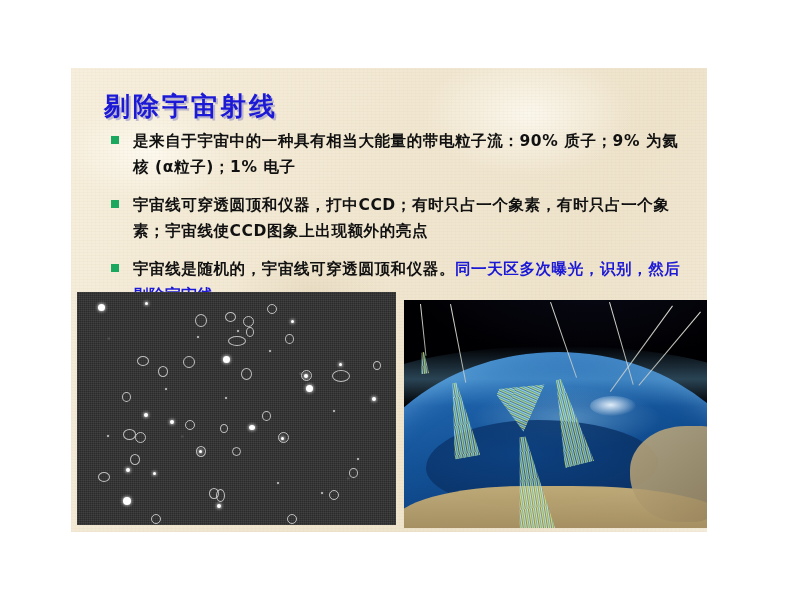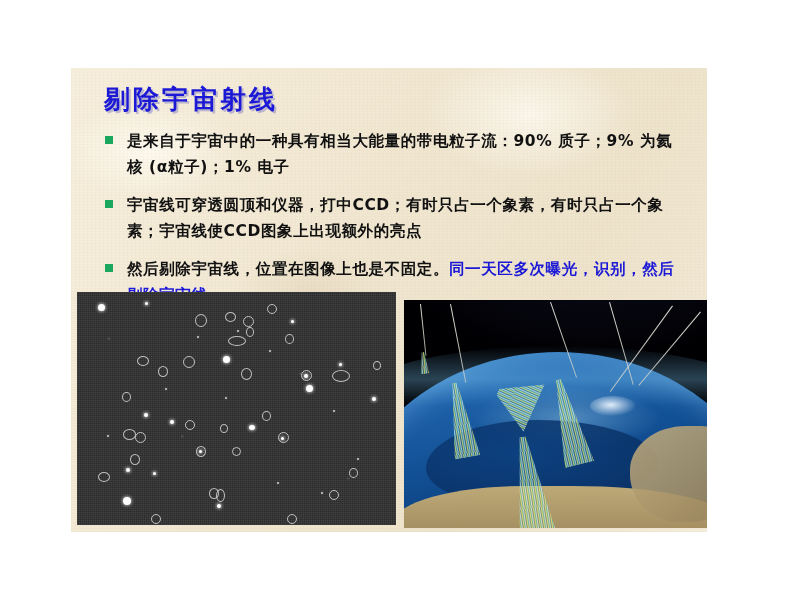--- a/index.html
+++ b/index.html
@@ -47,34 +47,34 @@
     opacity: .5;
     background-image:
       repeating-linear-gradient(0deg, rgba(190,172,140,.10) 0 1px, rgba(0,0,0,0) 1px 3px),
       repeating-linear-gradient(90deg, rgba(190,172,140,.08) 0 1px, rgba(0,0,0,0) 1px 4px);
   }
 
   
   #slide-title {
     position: absolute;
     left: 33px;
-    top: 14px;
+    top: 21px;
     font-family: "DejaVu Sans", "Liberation Sans", sans-serif;
     font-size: 26px;
     font-weight: bold;
     letter-spacing: 3px;
     color: #1b18d6;
     text-shadow: 2px 2px 0 rgba(120,120,190,.45);
     white-space: nowrap;
   }
 
   
   #bullet-list {
     position: absolute;
-    left: 34px;
+    left: 40px;
     top: 60px;
     width: 580px;
   }
   .bullet-row {
     position: relative;
     display: flex;
     align-items: flex-start;
     margin-bottom: 12px;
   }
   .bullet-marker {
@@ -253,21 +253,21 @@
         <span class="bullet-text">是来自于宇宙中的一种具有相当大能量的带电粒子流：90% 质子；9% 为氦核 (α粒子)；1% 电子</span>
       </div>
 
       <div class="bullet-row">
         <span class="bullet-marker"></span>
         <span class="bullet-text">宇宙线可穿透圆顶和仪器，打中CCD；有时只占一个象素，有时只占一个象素；宇宙线使CCD图象上出现额外的亮点</span>
       </div>
 
       <div class="bullet-row">
         <span class="bullet-marker"></span>
-        <span class="bullet-text"><span>然后剔除宇宙线，位置在图像上也是不固定。</span><span class="hl-blue">同一天区多次曝光，识别，然后剔除宇宙线</span></span>
+        <span class="bullet-text"><span>宇宙线是随机的，宇宙线可穿透圆顶和仪器。</span><span class="hl-blue">同一天区多次曝光，识别，然后剔除宇宙线</span></span>
       </div>
 
     </div>
 
     <div id="image-row">
 
       <div id="ccd-image">
         <div id="ccd-noise"></div>
 
         <span class="star" style="left:21px;  top:12px;  width:7px;  height:7px;"></span>

